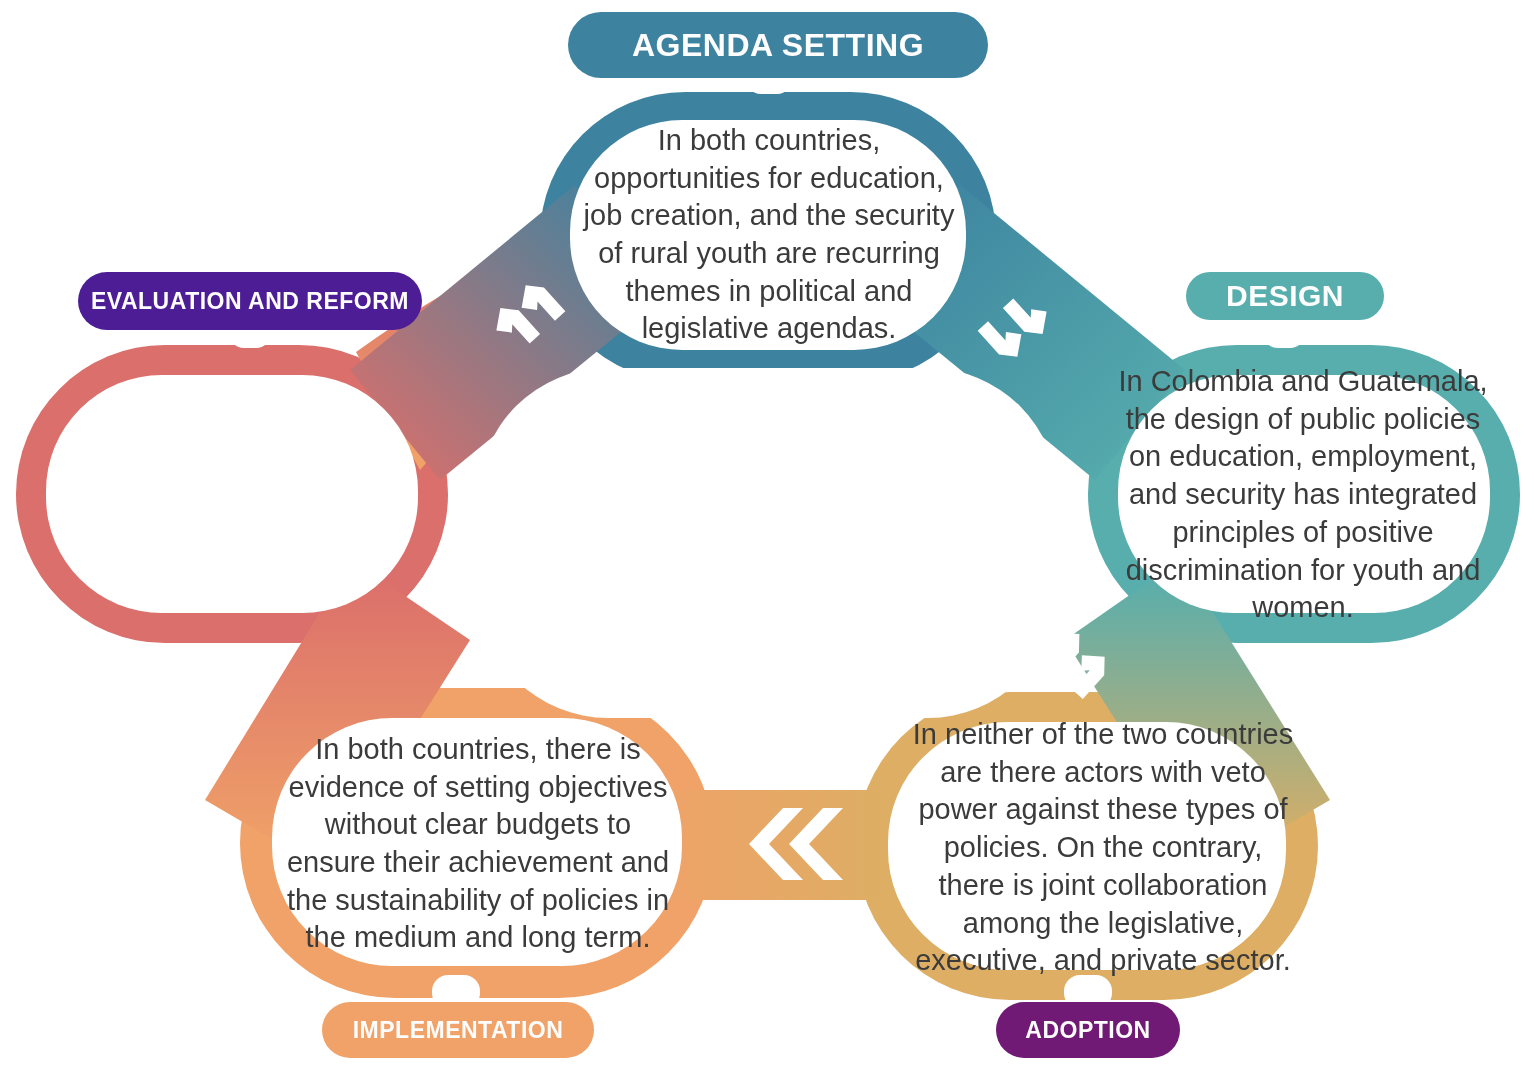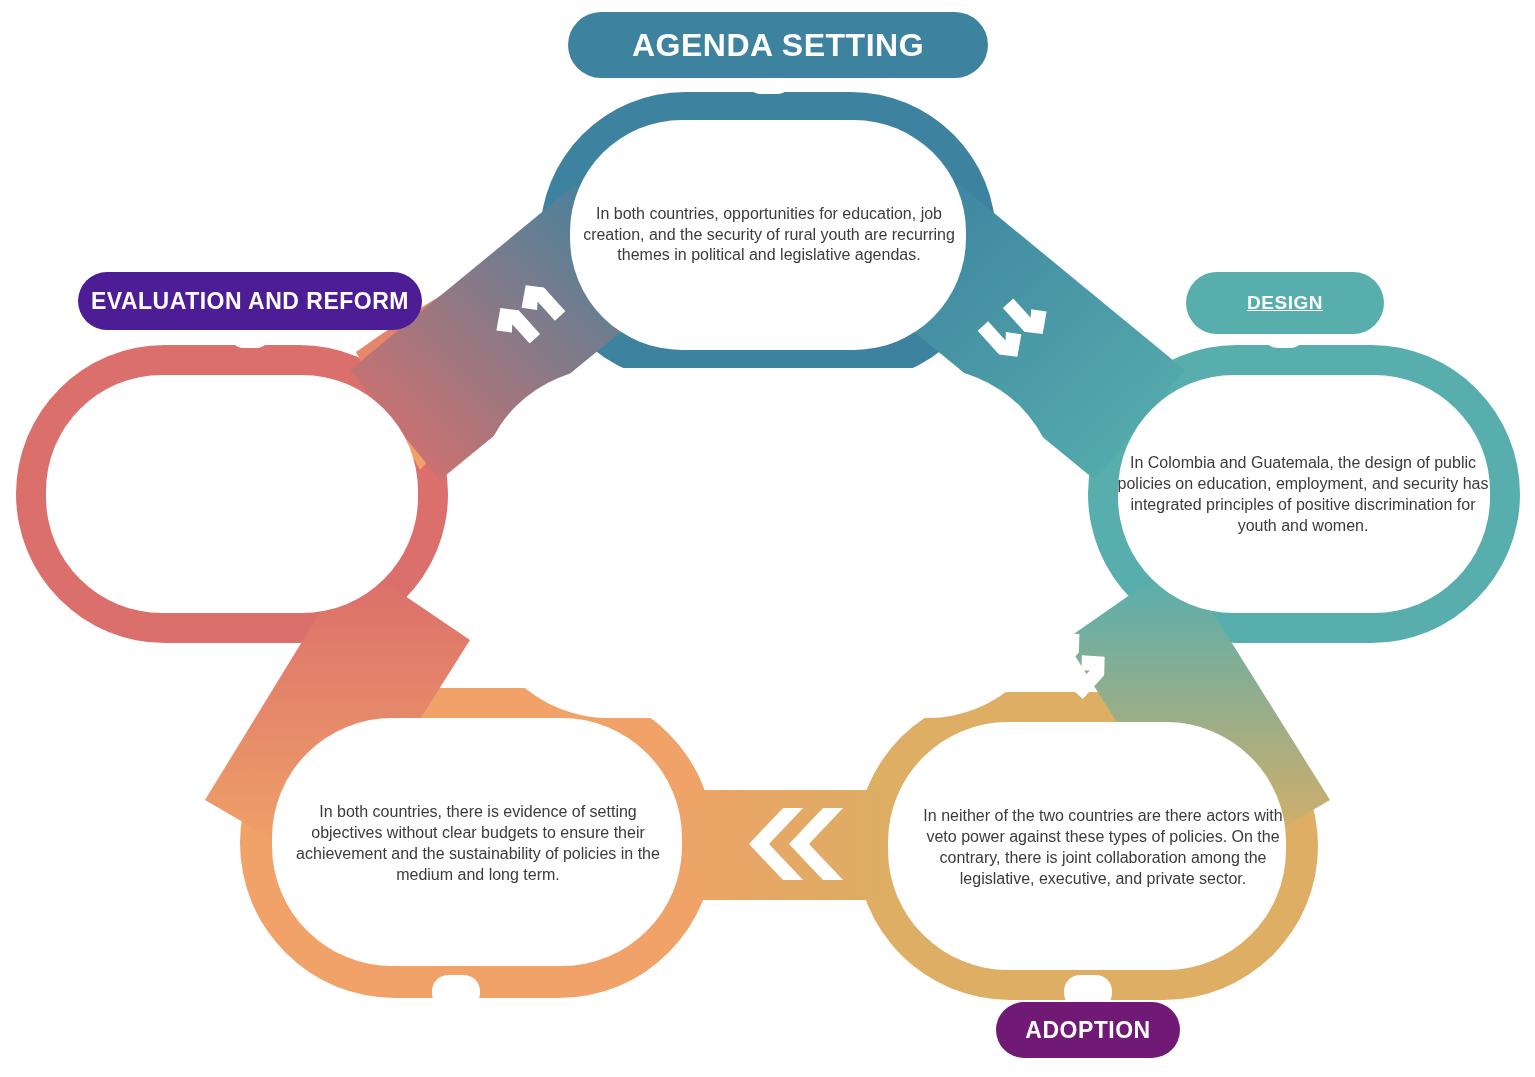--- a/index.html
+++ b/index.html
@@ -15,21 +15,21 @@
     letter-spacing:.5px;
     border-radius:40px;
     white-space:nowrap;
     box-sizing:border-box;
   }
   .txtbox{
     position:absolute;
     display:flex;align-items:center;justify-content:center;
     text-align:center;
     color:#3b3b3b;
-    font-size:16px;
+    font-size:29px;
     line-height:1.30;
     box-sizing:border-box;
   }
   .txtbox span{display:block;}
 </style>
 </head>
 <body>
 
 <div id="stage">
 
@@ -179,28 +179,31 @@
     <g fill="#ffffff" transform="translate(745,808)">
       <path d="M 38,0 L 58,0 L 24,36 L 58,72 L 38,72 L 4,36 Z"></path>
       <path d="M 78,0 L 98,0 L 64,36 L 98,72 L 78,72 L 44,36 Z"></path>
     </g>
   </svg>
 
   <div class="pill" style="left:568px;top:12px;width:420px;height:66px;background:#3d83a0;font-size:32px;">
     <span>AGENDA SETTING</span>
   </div>
 
-  <div class="pill" style="left:1186px;top:272px;width:198px;height:62px;background:#57aead;font-size:19px;text-decoration:underline;">
+  <div class="pill" style="left:1186px;top:272px;width:198px;height:48px;background:#57aead;font-size:30px;">
     <span>DESIGN</span>
   </div>
 
   <div class="pill" style="left:78px;top:272px;width:344px;height:58px;background:#4c1d95;font-size:23px;">
     <span>EVALUATION AND REFORM</span>
   </div>
 
+  <div class="pill" style="left:322px;top:1002px;width:272px;height:56px;background:#f0a268;font-size:23px;">
+    <span>IMPLEMENTATION</span>
+  </div>
 
   <div class="pill" style="left:996px;top:1002px;width:184px;height:56px;background:#701a75;font-size:23px;">
     <span>ADOPTION</span>
   </div>
 
   <div class="txtbox" style="left:578px;top:140px;width:382px;height:190px;">
     <span>In both countries, opportunities for education, job creation, and the security of rural youth are recurring themes in political and legislative agendas.</span>
   </div>
 
   <div class="txtbox" style="left:1110px;top:392px;width:386px;height:206px;">

